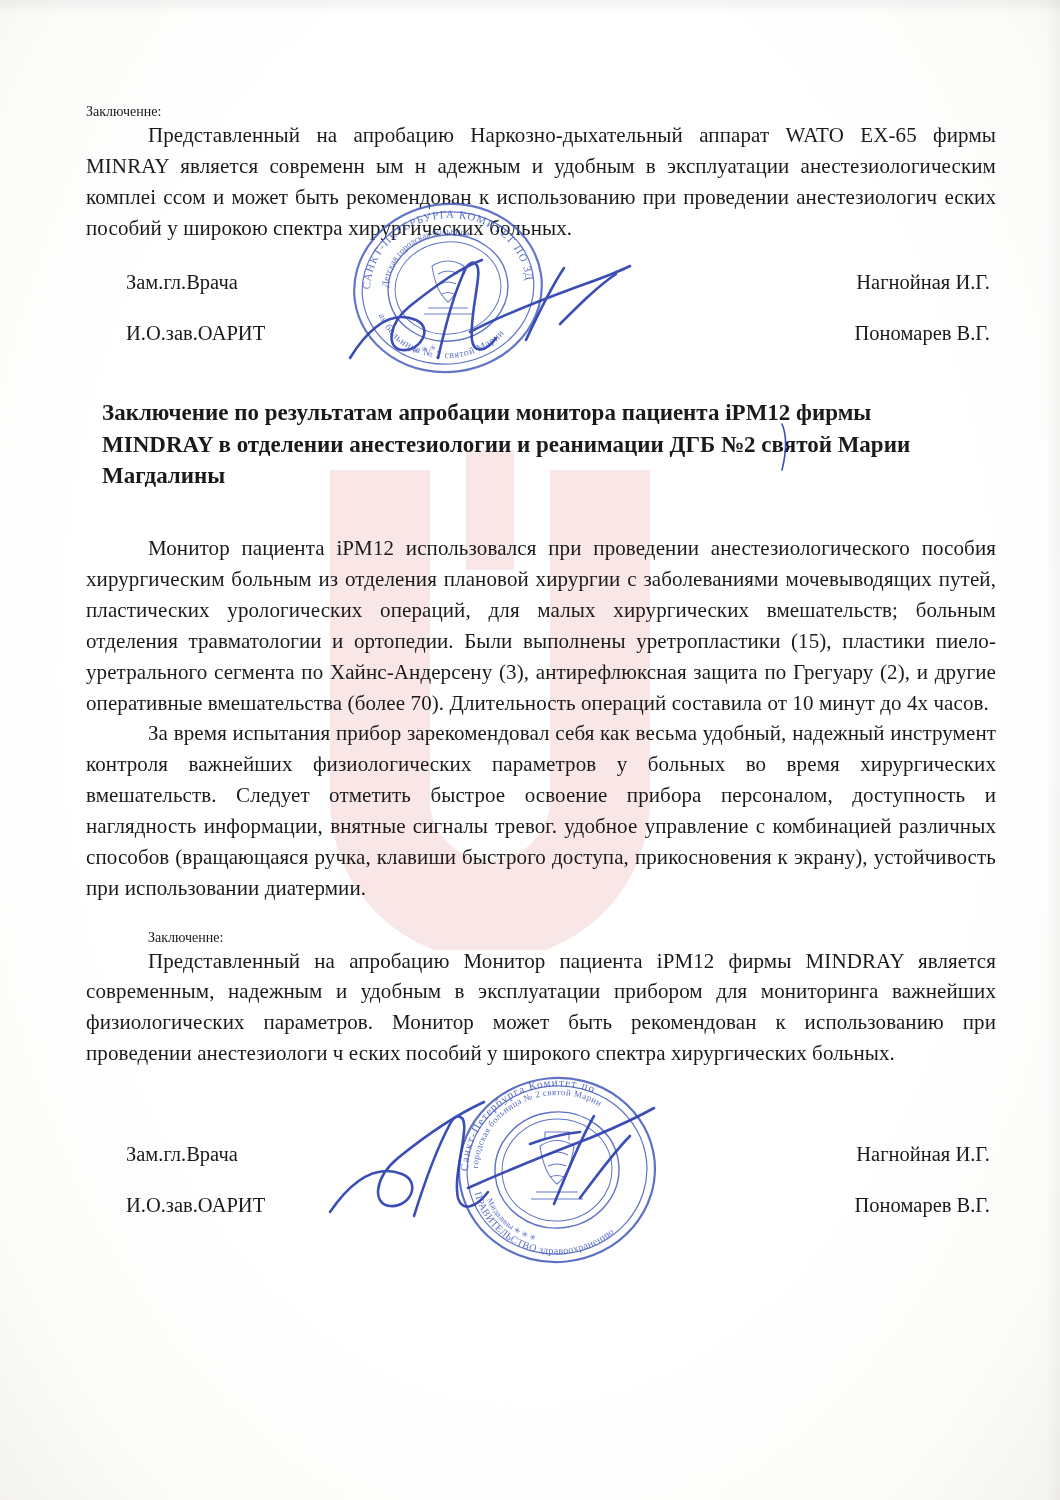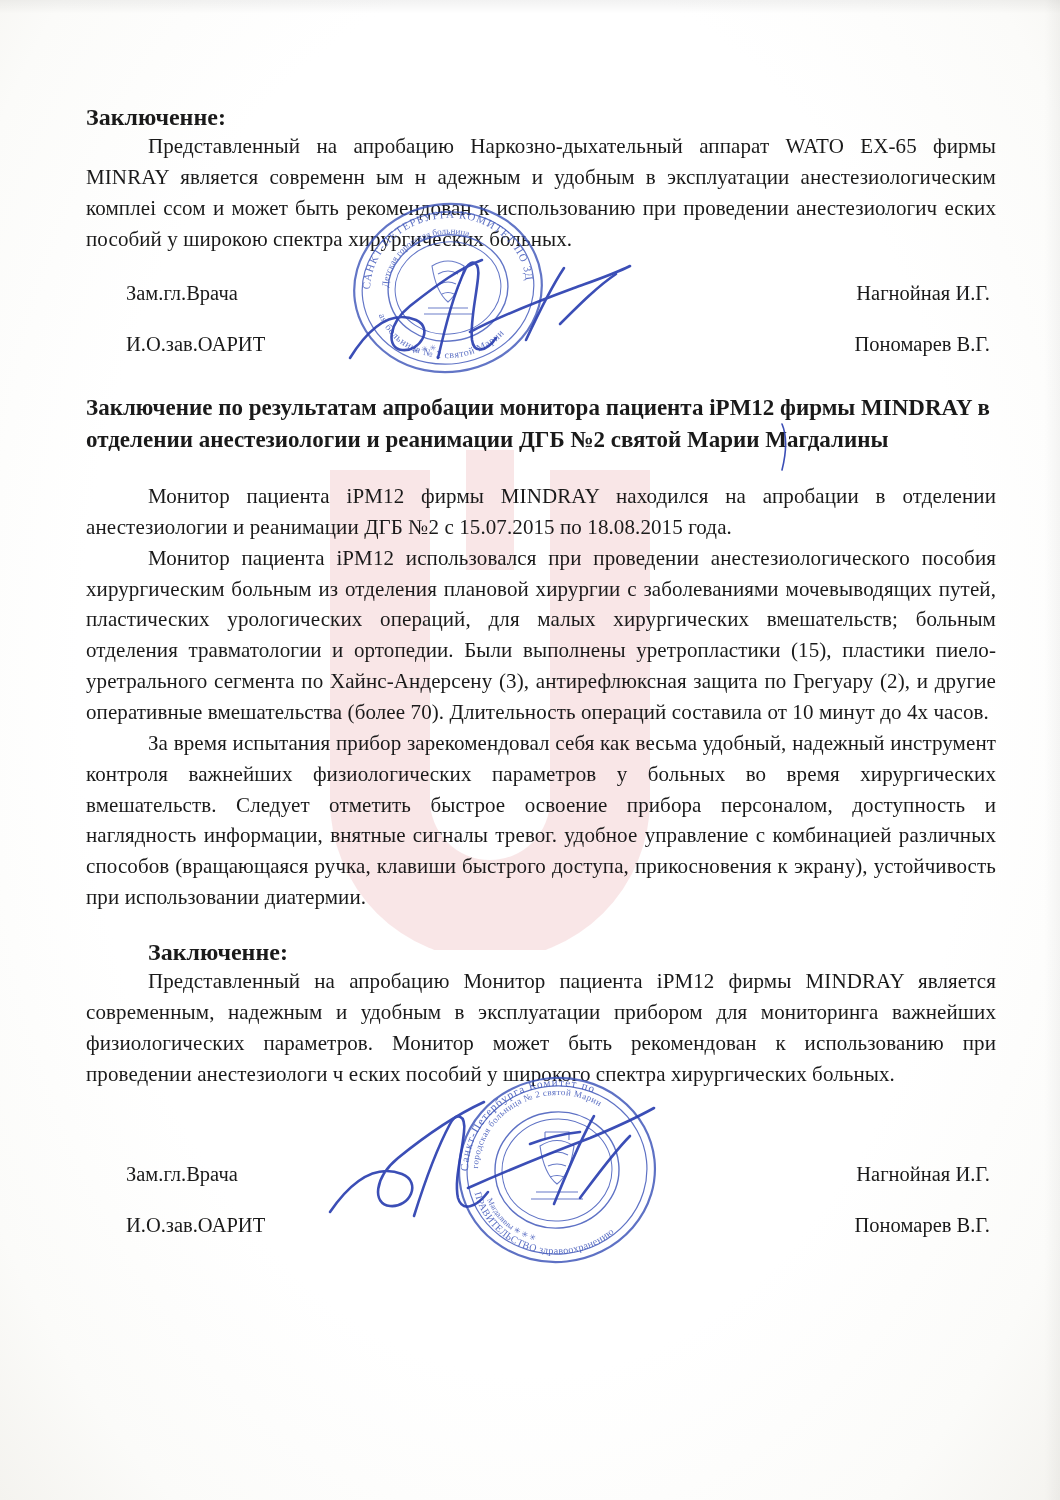--- a/index.html
+++ b/index.html
@@ -34,41 +34,41 @@
   .para {
     font-size: 21px;
     line-height: 1.47;
     text-align: justify;
     margin: 0;
     letter-spacing: 0.1px;
   }
   .indent { text-indent: 62px; }
 
   .bold-head {
-    font-weight: bold;
-    font-size: 24px;
+    font-weight: normal;
+    font-size: 14px;
     margin: 0;
   }
 
   .sig-row {
     display: flex;
     justify-content: space-between;
     align-items: baseline;
     font-size: 20.5px;
     margin-top: 28px;
     margin-left: 40px;
   }
   .sig-row .left { }
   .sig-row .right { padding-right: 6px; }
 
   .section-title {
     font-weight: bold;
     font-size: 23px;
     line-height: 1.36;
-    margin: 0;
+    margin: 16px;
   }
 
   .block-gap-1 { height: 36px; }
   .block-gap-2 { height: 26px; }
 
   
   .stamp {
     position: absolute;
     pointer-events: none;
   }
@@ -136,21 +136,20 @@
       <span class="left">И.О.зав.ОАРИТ</span>
       <span class="right">Пономарев В.Г.</span>
     </div>
 
     <div class="block-gap-1"></div>
 
     <p class="section-title">Заключение по результатам апробации монитора пациента iPM12 фирмы MINDRAY в отделении анестезиологии и реанимации ДГБ №2 святой Марии Магдалины</p>
 
     <div class="block-gap-2"></div>
 
-    <p class="para indent">Монитор пациента iPM12 фирмы MINDRAY находился на апробации в отделении анестезиологии и реанимации ДГБ №2 с 15.07.2015 по 18.08.2015 года.</p>
     <p class="para indent">Монитор пациента iPM12 использовался при проведении анестезиологического пособия хирургическим больным из отделения плановой хирургии с заболеваниями мочевыводящих путей, пластических урологических операций, для малых хирургических вмешательств; больным отделения травматологии и ортопедии. Были выполнены уретропластики (15), пластики пиело-уретрального сегмента по Хайнс-Андерсену (3), антирефлюксная защита по Грегуару (2), и другие оперативные вмешательства (более 70). Длительность операций составила от 10 минут до 4х часов.</p>
     <p class="para indent">За время испытания прибор зарекомендовал себя как весьма удобный, надежный инструмент контроля важнейших физиологических параметров у больных во время хирургических вмешательств. Следует отметить быстрое освоение прибора персоналом, доступность и наглядность информации, внятные сигналы тревог. удобное управление с комбинацией различных способов (вращающаяся ручка, клавиши быстрого доступа, прикосновения к экрану), устойчивость при использовании диатермии.</p>
 
     <div class="block-gap-2"></div>
 
     <div>
       <p class="bold-head" style="text-indent:62px;">Заключенне:</p>
       <p class="para indent">Представленный на апробацию Монитор пациента iPM12 фирмы MINDRAY является современным, надежным и удобным в эксплуатации прибором для мониторинга важнейших физиологических параметров. Монитор может быть рекомендован к использованию при проведении анестезиологи ч еских пособий у широкого спектра хирургических больных.</p>
     </div>
 

